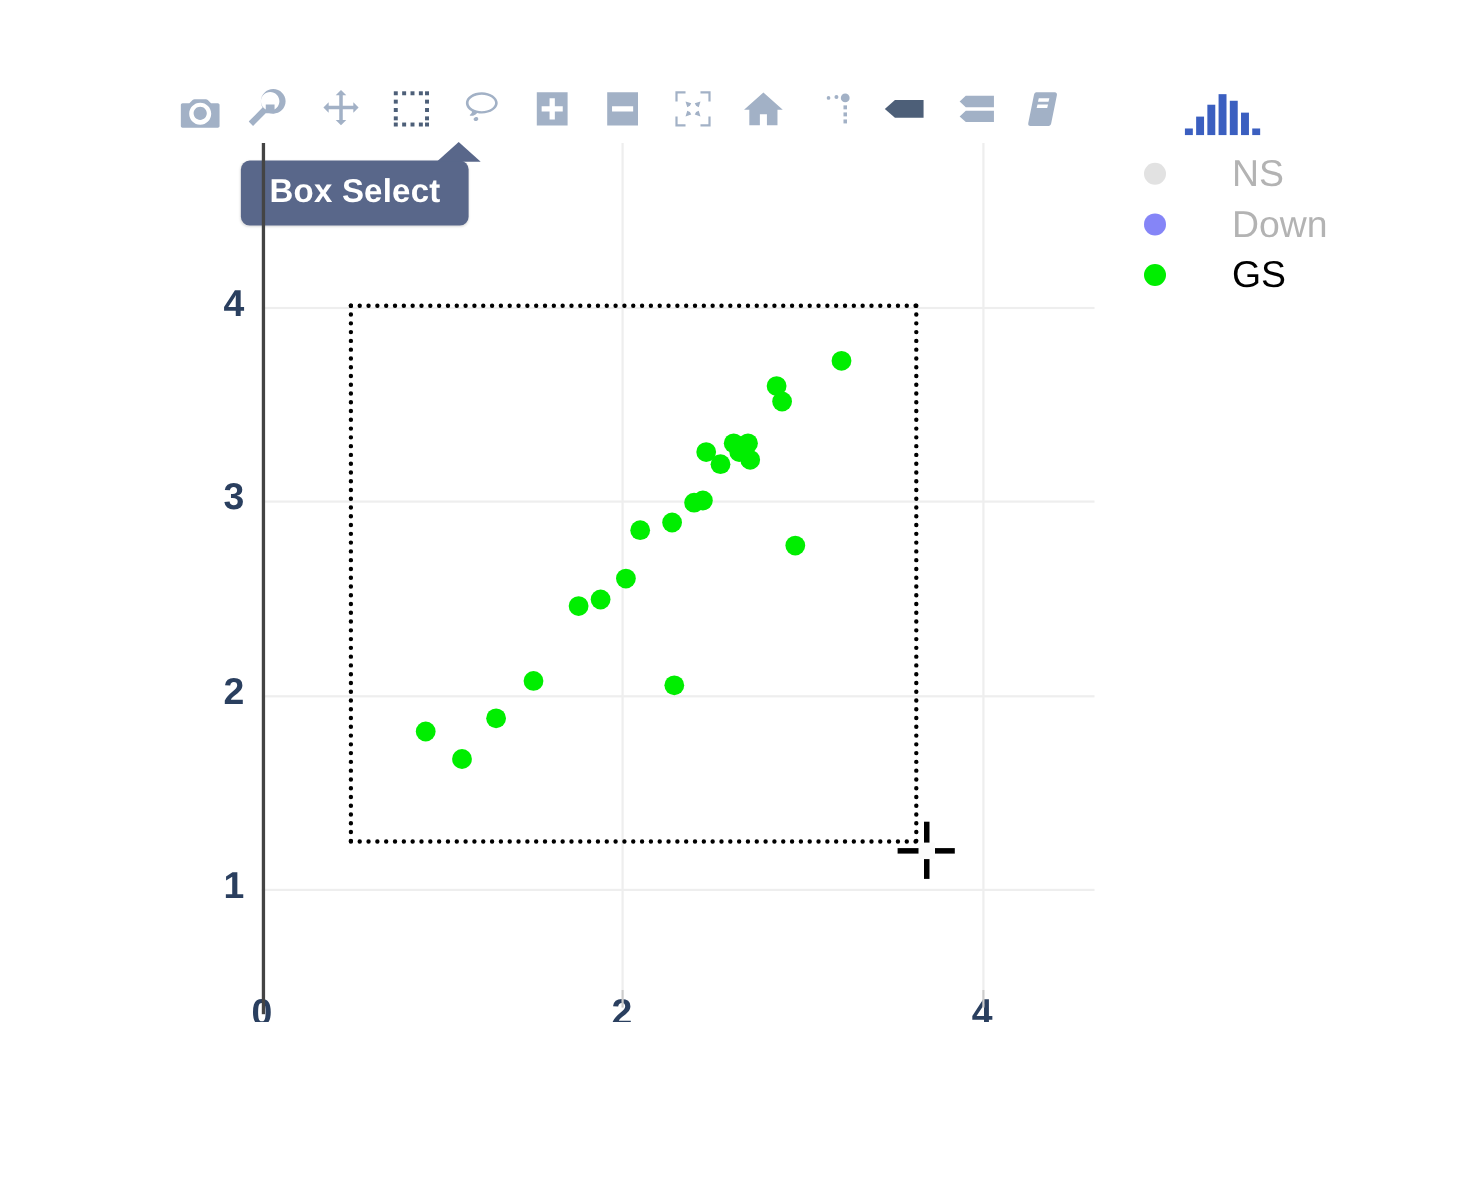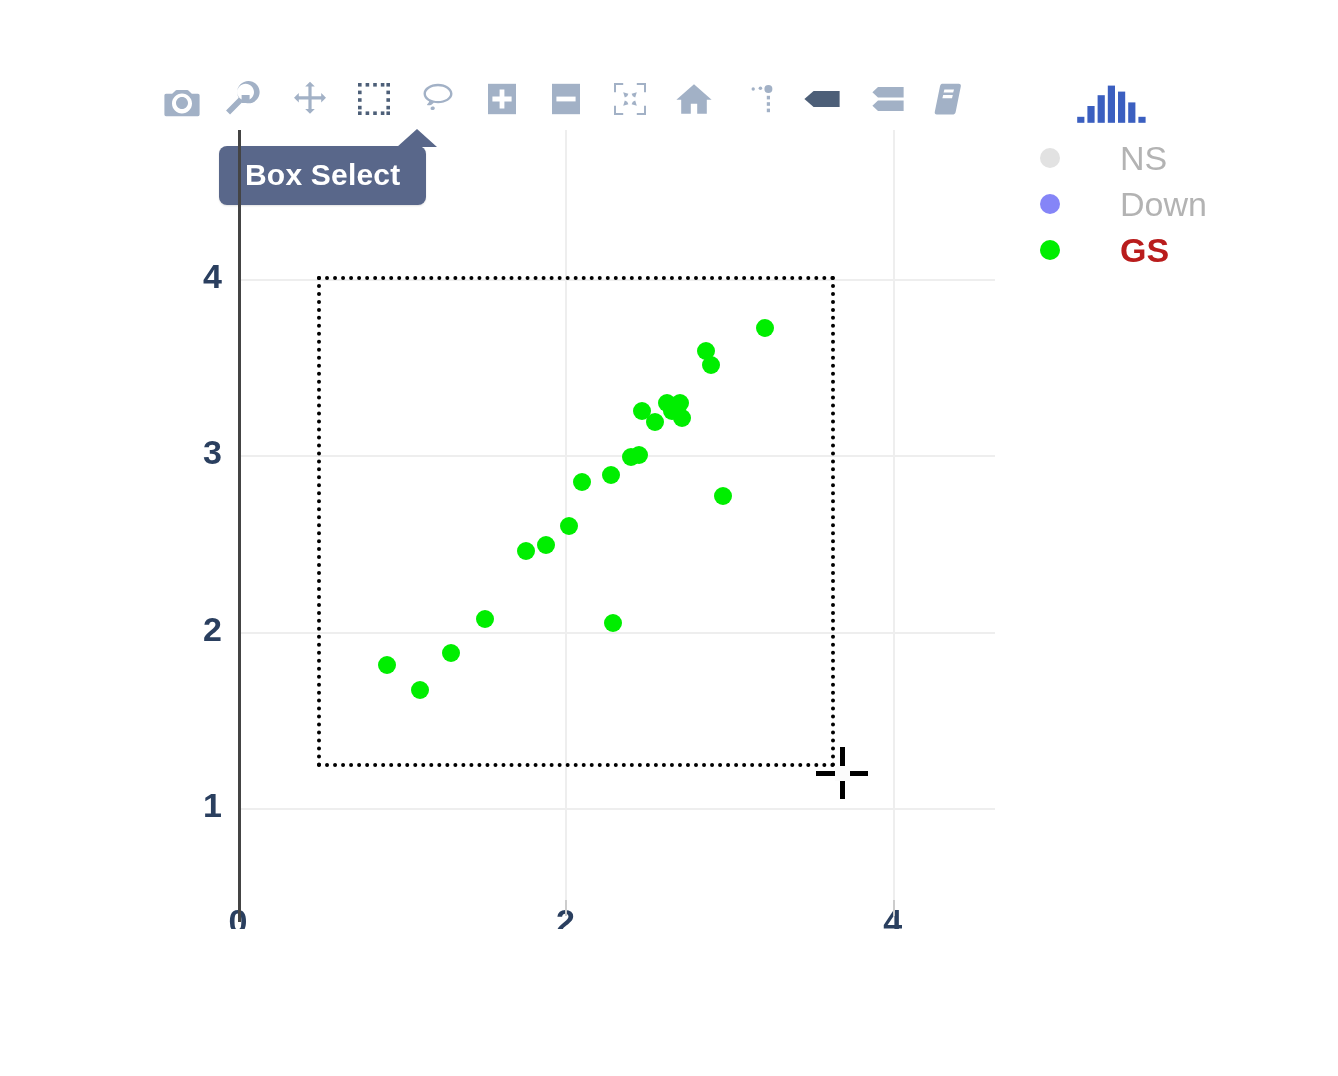--- a/index.html
+++ b/index.html
@@ -185,22 +185,22 @@
     flex: 0 0 auto;
   }
   .legend-label {
     margin-left: 60px;
     font-size: 34px;
     font-family: "Liberation Sans", sans-serif;
     color: #b3b3b3;
     white-space: nowrap;
   }
   .legend-item.on .legend-label {
-    color: #b91c1c;
-    font-weight: bold;
+    color: #000000;
+    font-weight: normal;
   }
 </style>
 </head>
 <body>
 
 <div id="app">
 
   <div id="modebar">
 
     <div class="mb-group">

